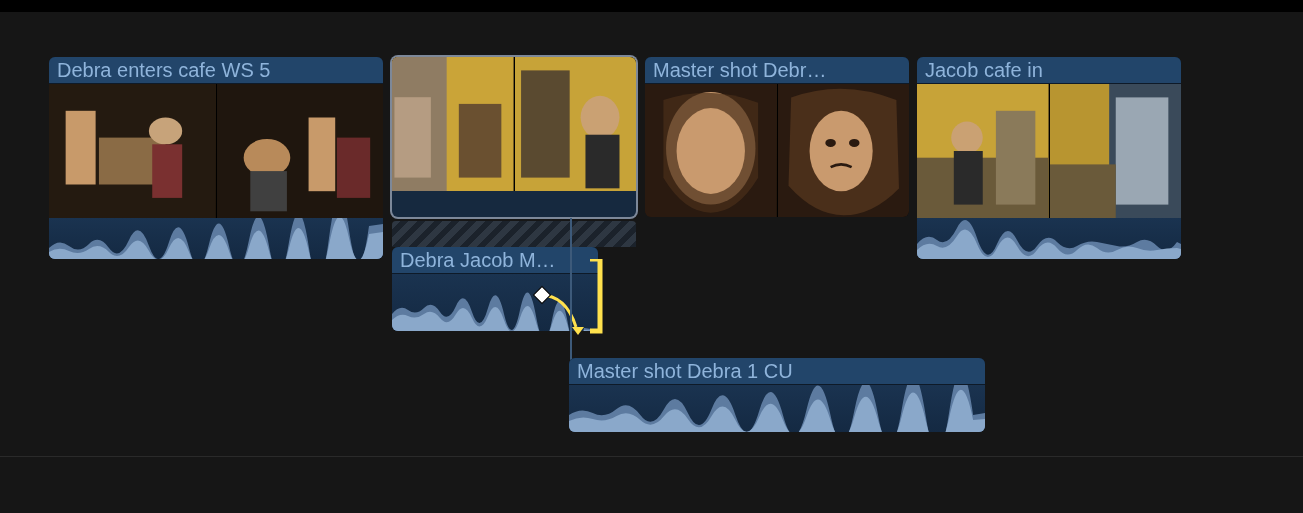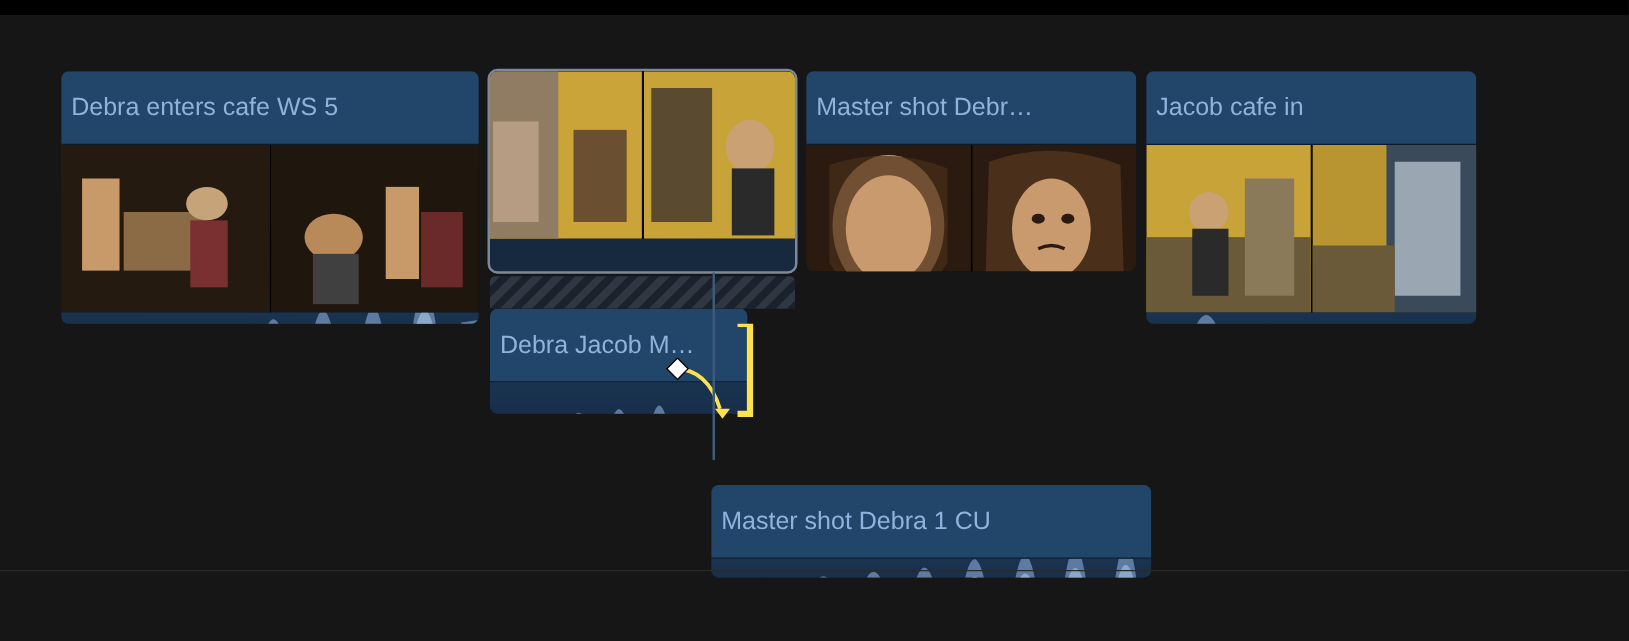--- a/index.html
+++ b/index.html
@@ -2,21 +2,21 @@
 <html><head>
 <meta charset="utf-8">
 <style>
   html,body{margin:0;padding:0;background:#161616;font-family:-apple-system,Helvetica,Arial,sans-serif;overflow:hidden}
   .canvas{position:relative;width:1303px;height:513px;background:#161616}
   .topbar{position:absolute;left:0;top:0;width:100%;height:12px;background:#000}
   .divider{position:absolute;left:0;top:456px;width:100%;height:1px;background:#2a2a2a}
 
   .clip{position:absolute;border-radius:6px;background:#16293f;box-shadow:inset 0 0 0 1px #0e1a28;overflow:hidden}
   .clip.selected{box-shadow:0 0 0 2px #7d8899}
-  .clip-title{height:26px;line-height:26px;padding:16px 8px;font-size:20px;color:#8fb4db;white-space:nowrap;overflow:hidden;text-overflow:ellipsis;background:#22456a;border-bottom:1px solid #0e1a28}
+  .clip-title{height:26px;line-height:26px;padding:0 8px;font-size:20px;color:#8fb4db;white-space:nowrap;overflow:hidden;text-overflow:ellipsis;background:#22456a;border-bottom:1px solid #0e1a28}
 
   .thumbs{display:flex;height:134px;background:#000}
   .thumb{flex:1;position:relative;background:linear-gradient(135deg,#3a2a1a,#1a1208);display:flex;align-items:center;justify-content:center}
   .thumb+.thumb{border-left:1px solid #000}
   .thumb svg{width:100%;height:100%}
 
   .wave{height:42px;background:linear-gradient(#1a3350,#142942);position:relative;overflow:hidden}
   .wave svg{position:absolute;bottom:0;left:0;width:100%;height:100%}
   .wave .base{fill:#5d7ba0}
   .wave .top{fill:#8aa8ca}
@@ -167,21 +167,21 @@
     <div class="wave">
       <svg viewBox="0 0 264 42" preserveAspectRatio="none">
         <path class="base" d="M0,42 L0,26 Q10,14 20,22 T40,10 T60,20 T80,26 T100,22 T120,28 T140,24 T160,28 T180,24 T200,28 T220,24 T240,28 T260,24 L264,26 L264,42 Z"></path>
         <path class="top" d="M0,42 L0,32 Q10,22 20,28 T40,18 T60,26 T80,30 T100,28 T120,32 T140,30 T160,32 T180,30 T200,32 T220,30 T240,32 T260,30 L264,31 L264,42 Z"></path>
       </svg>
     </div>
   </div>
 
   <div class="connline" style="left:570px;top:218px;height:150px"></div>
 
-  <div class="cclip" style="left:569px;top:388px;width:352px;height:74px">
+  <div class="cclip" style="left:569px;top:358px;width:416px;height:74px">
     <div class="clip-title">Master shot Debra 1 CU</div>
     <div class="wave">
       <svg viewBox="0 0 350 48" preserveAspectRatio="none">
         <path class="base" d="M0,48 L0,30 Q10,22 20,28 T40,24 T60,30 T80,24 T100,28 T120,24 T140,30 T160,26 T180,30 T200,24 T220,30 T240,26 T260,30 T280,24 T300,30 T320,26 T340,30 L350,28 L350,48 Z"></path>
         <path class="top" d="M0,48 L0,36 Q10,30 20,34 T40,31 T60,35 T80,31 T100,34 T120,31 T140,35 T160,32 T180,35 T200,31 T220,35 T240,32 T260,35 T280,31 T300,35 T320,32 T340,35 L350,34 L350,48 Z"></path>
       </svg>
     </div>
   </div>
 
   <div class="divider"></div>

